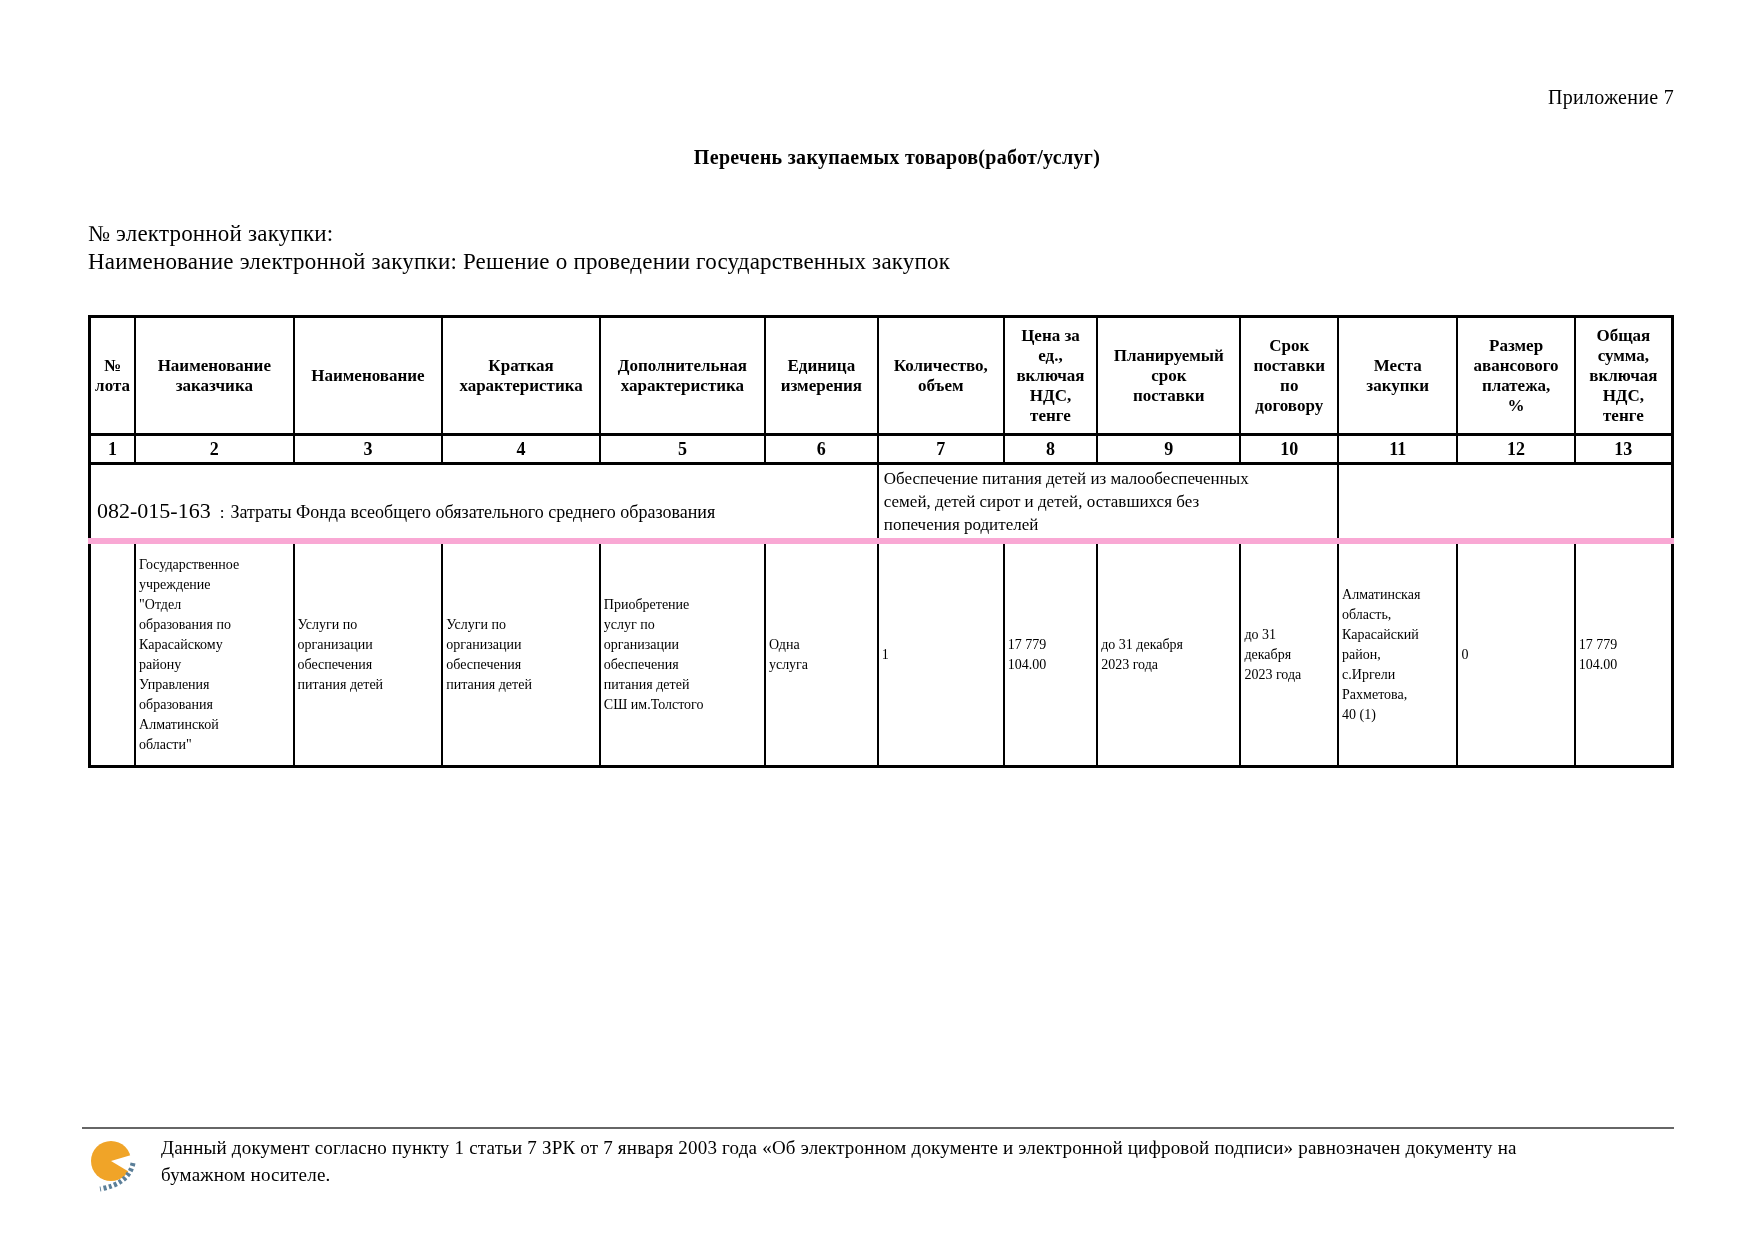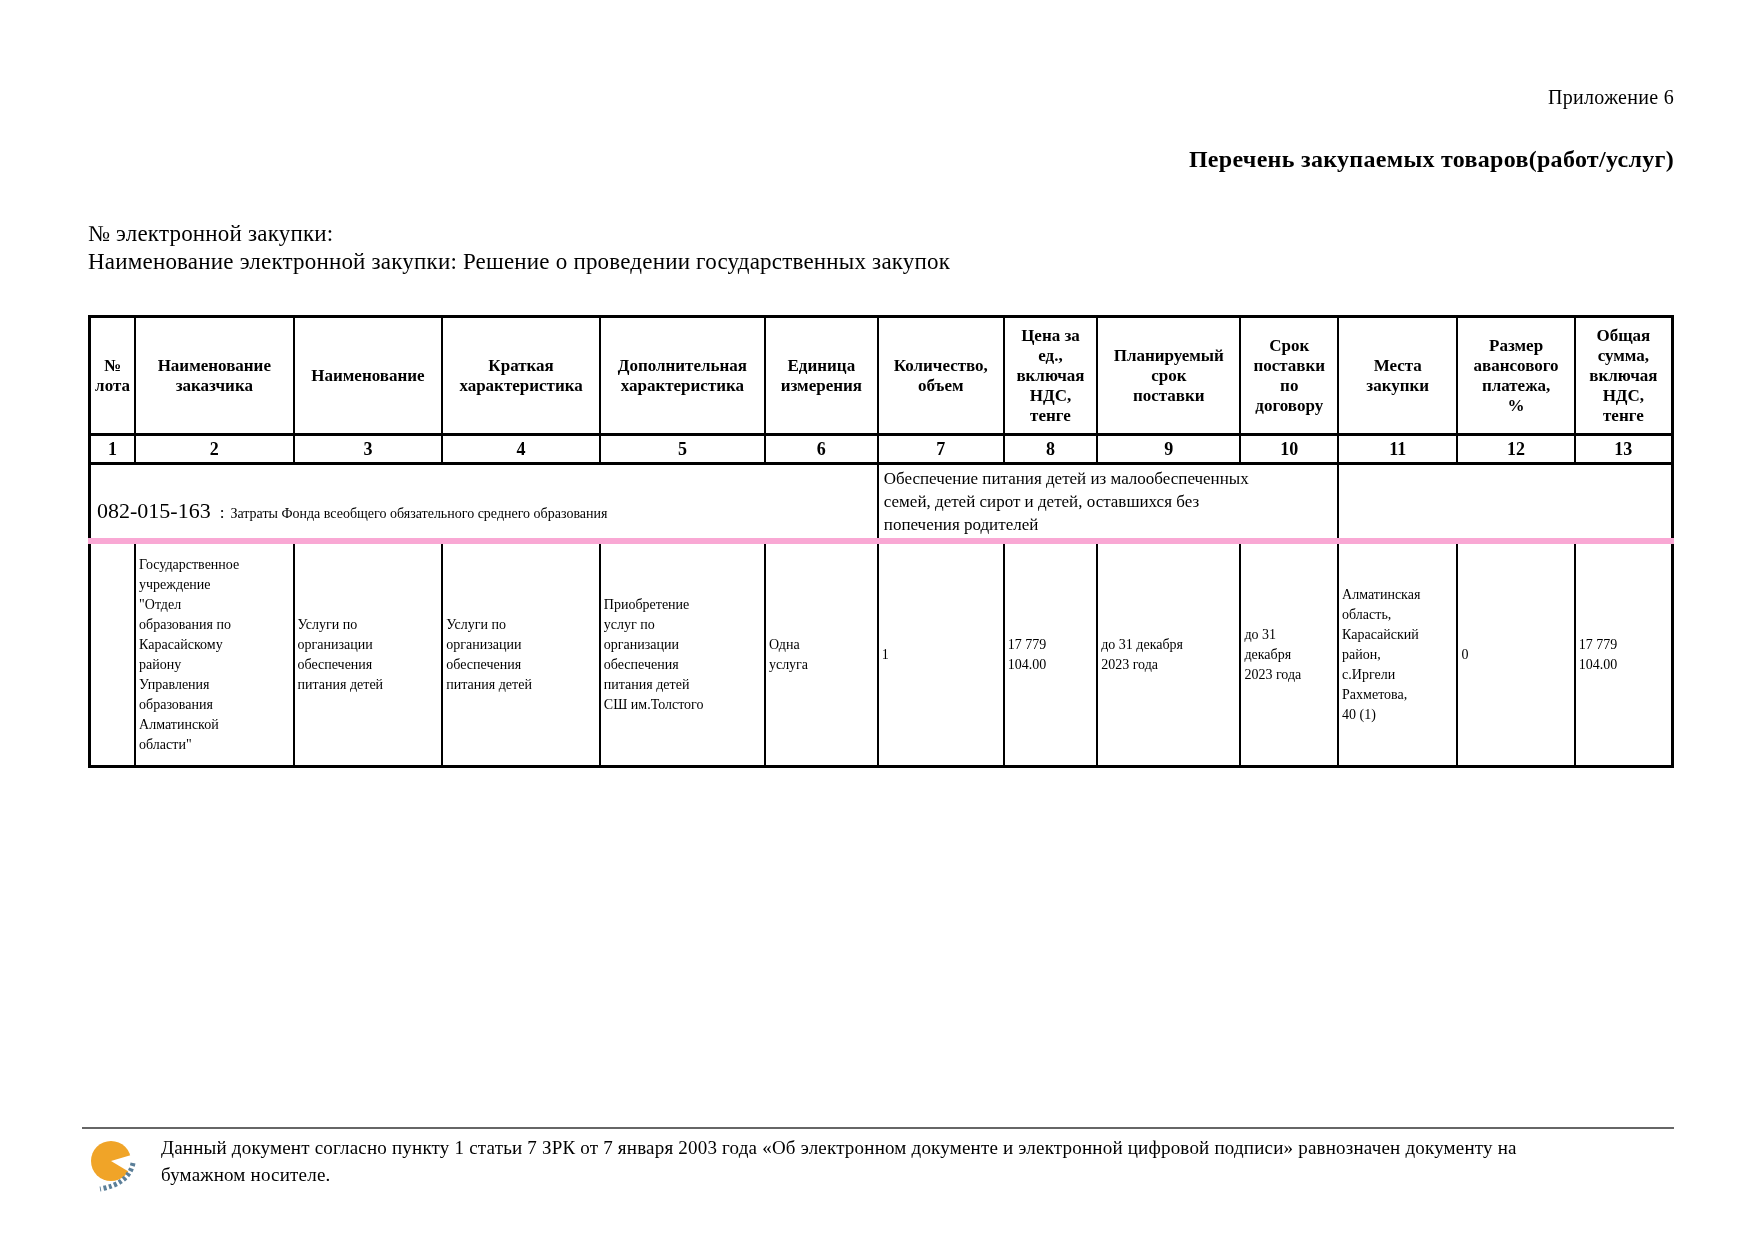--- a/index.html
+++ b/index.html
@@ -1,49 +1,49 @@
 <!DOCTYPE html>
 <html><head>
 <meta charset="utf-8">
 <style>
   html,body{margin:0;padding:0;background:#ffffff;}
   .page{position:relative;width:1754px;height:1241px;background:#ffffff;color:#000;
         font-family:"Liberation Serif","DejaVu Serif",serif;overflow:hidden;}
 
   .appendix{position:absolute;top:86px;right:80px;font-size:20px;letter-spacing:.3px;}
-  .title{position:absolute;top:146px;left:88px;width:1586px;text-align:right;
-         font-size:24px;font-weight:bold;letter-spacing:.3px;}
+  .title{position:absolute;top:146px;left:104px;width:1586px;text-align:center;
+         font-size:20px;font-weight:bold;letter-spacing:.3px;}
   .meta{position:absolute;top:220px;left:88px;font-size:23px;line-height:28px;letter-spacing:.2px;}
 
   table.doc{position:absolute;top:315px;left:88px;width:1586px;border-collapse:collapse;
             table-layout:fixed;border:3px solid #000;}
   .doc th,.doc td{border:2px solid #000;white-space:pre-line;overflow:hidden;}
   .doc thead th{font-size:17px;font-weight:bold;line-height:20px;text-align:center;
                 vertical-align:middle;padding:2px 1px;height:111px;}
   .num-row td{font-size:18px;font-weight:bold;text-align:center;vertical-align:middle;
               height:24px;border-top:3px solid #000;border-bottom:3px solid #000;}
   .lot-row td{height:67px;border-bottom:6px solid #f9a8d4;vertical-align:middle;}
   .lot-cell{padding:2px 6px;white-space:normal;}
   .lot-code{font-size:22px;font-weight:normal;}
   .lot-sep{font-size:17px;margin:0 6px 0 9px;}
-  .lot-desc{font-size:14px;}
+  .lot-desc{font-size:18px;}
   .lot-note{font-size:17px;line-height:23px;padding:2px 5px;vertical-align:middle;}
   .data-row td{font-size:14px;line-height:20px;vertical-align:middle;padding:2px 3px;height:217px;}
 
   .footer-line{position:absolute;top:1127px;left:82px;width:1592px;border-top:2px solid #666;}
   .footer{position:absolute;top:1134px;left:90px;width:1584px;display:flex;align-items:flex-start;}
   .footer-logo{width:48px;height:58px;flex:0 0 48px;margin-top:4px;}
   .footer-text{margin-left:23px;font-size:19px;line-height:27px;letter-spacing:.2px;white-space:pre-line;}
 </style>
 </head>
 <body>
 
 <div class="page">
 
-  <div class="appendix">Приложение 6</div>
+  <div class="appendix">Приложение 7</div>
 
   <div class="title">Перечень закупаемых товаров(работ/услуг)</div>
 
   <div class="meta">
     <div>№ электронной закупки:</div>
     <div>Наименование электронной закупки: Решение о проведении государственных закупок</div>
   </div>
 
   <table class="doc">
     <colgroup>

